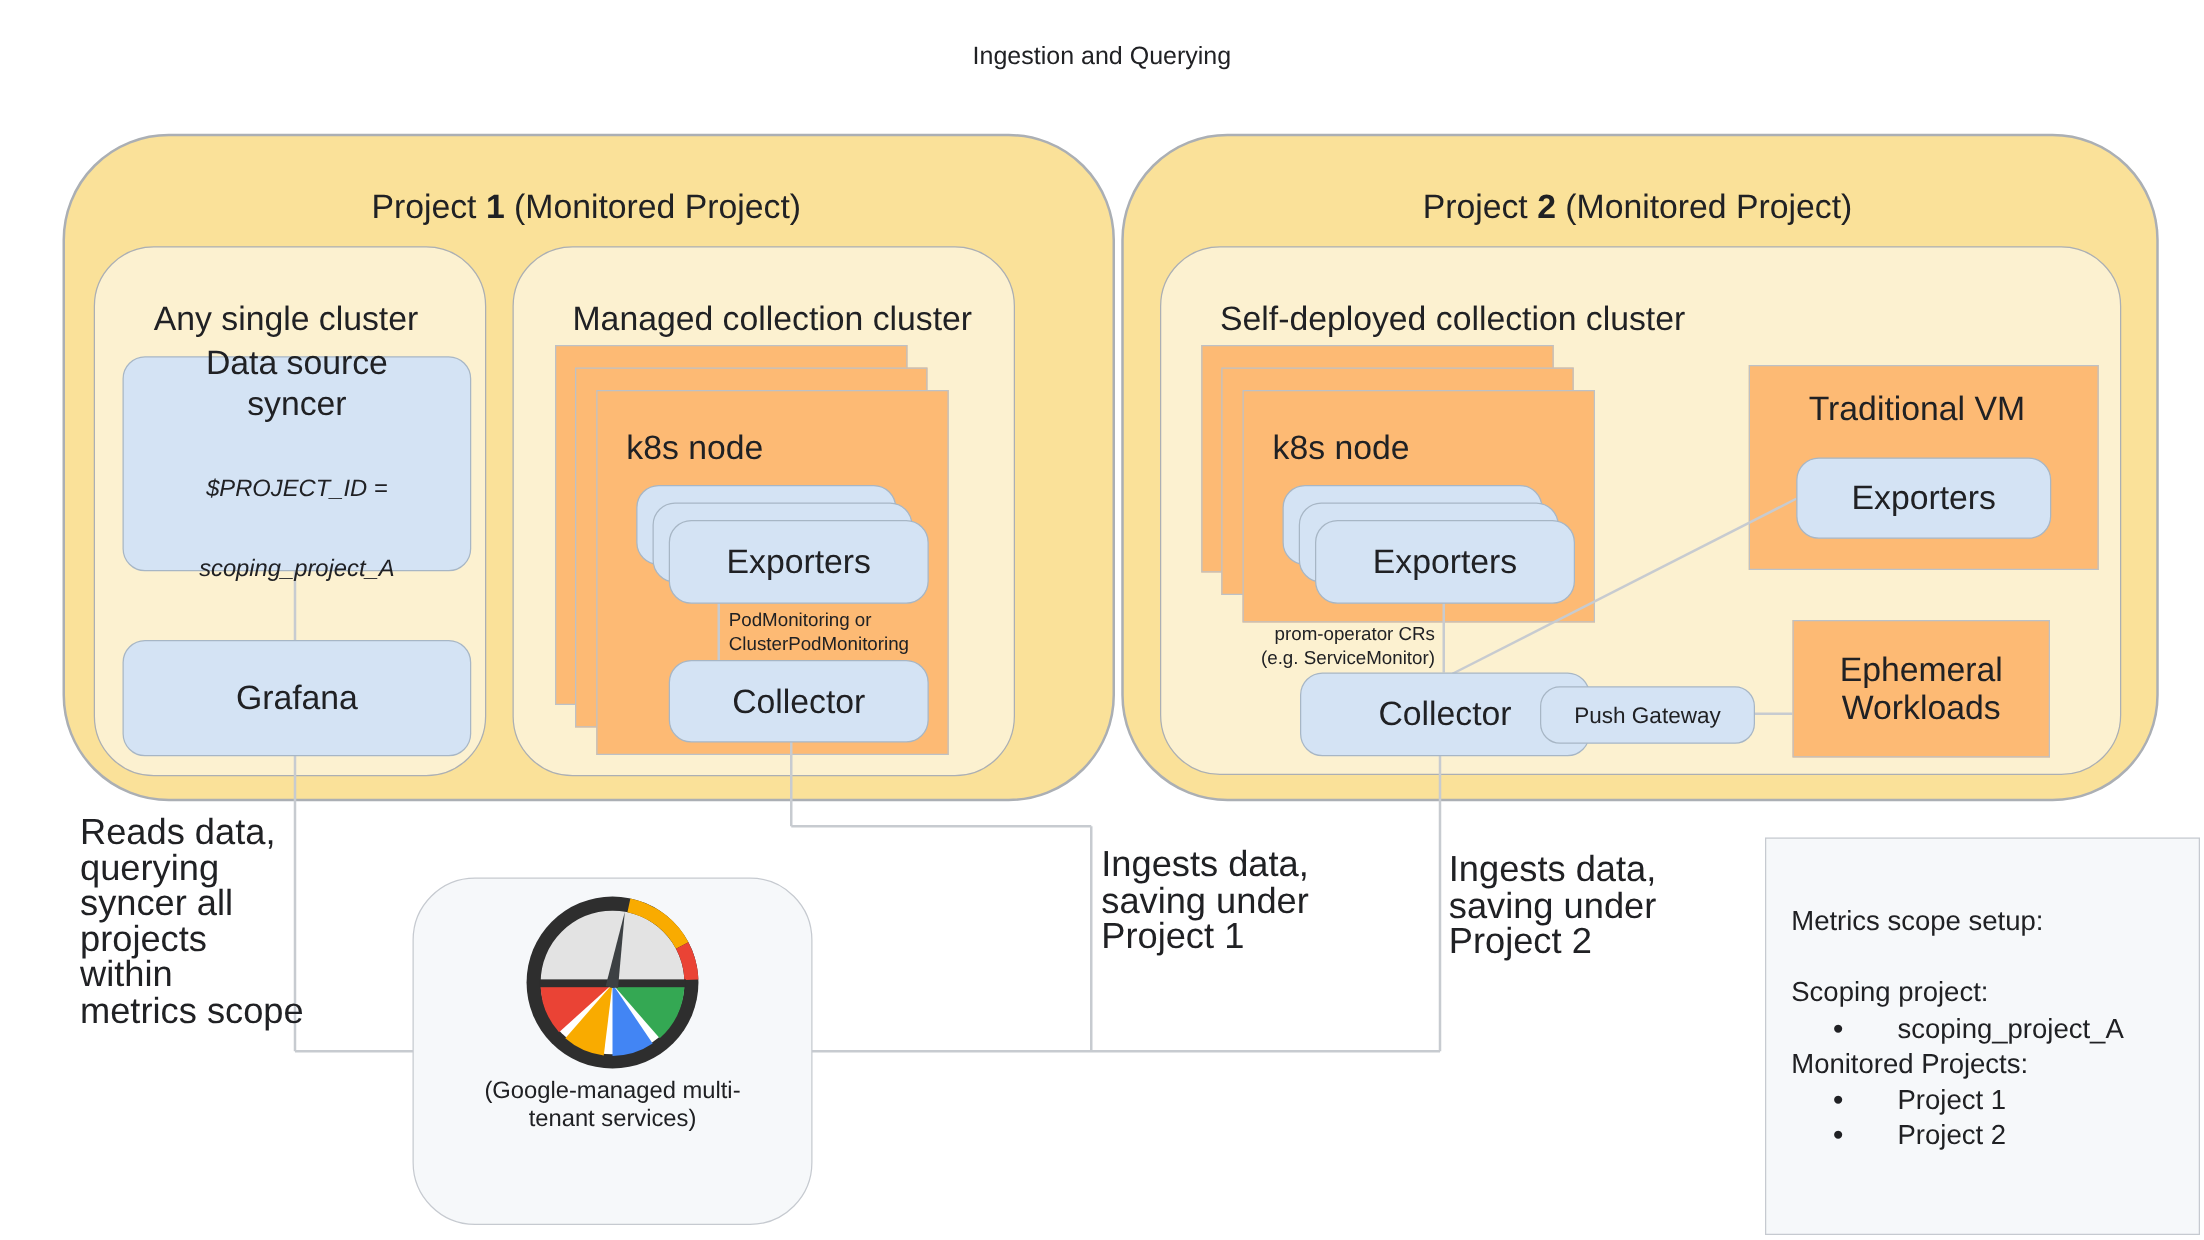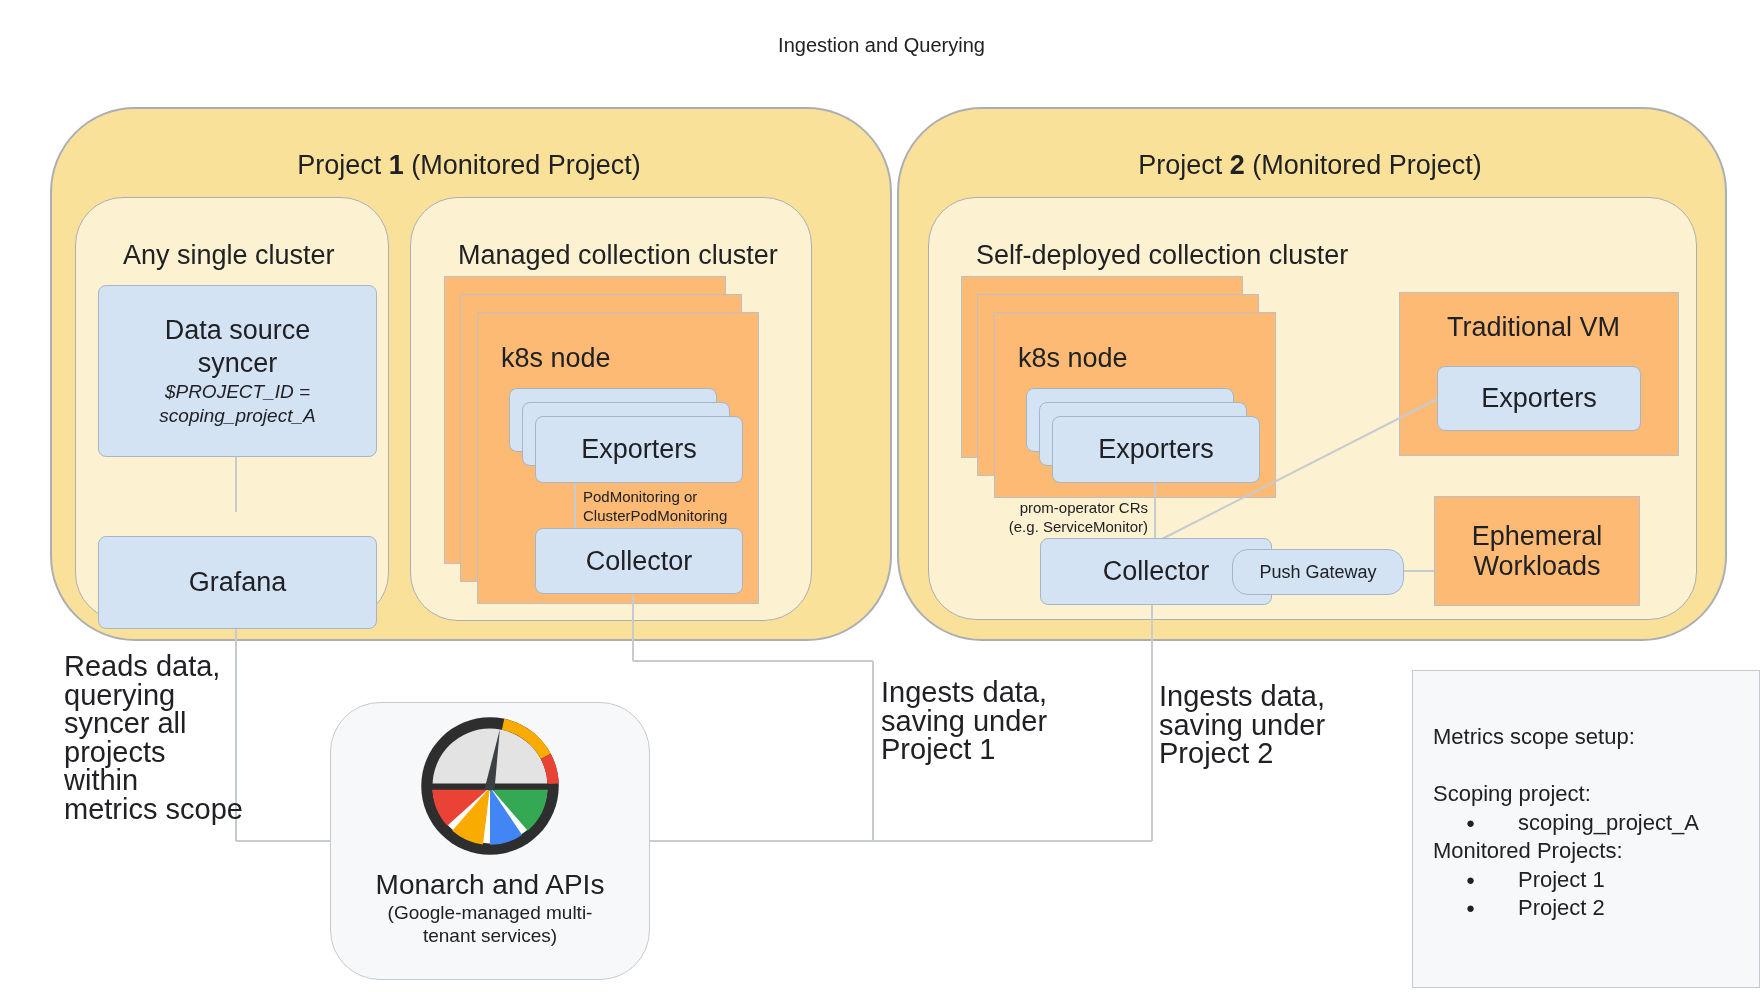--- a/index.html
+++ b/index.html
@@ -6,41 +6,41 @@
   body{
     width:1763px;height:992px;position:relative;overflow:hidden;
     font-family:"Liberation Sans","DejaVu Sans",sans-serif;color:#202124;
   }
   .abs{position:absolute;}
   .title{font-size:20px;text-align:center;z-index:6;}
   .outer-box{background:#FAE199;border:2px solid #ABAFB4;border-radius:85px;z-index:1;}
   .cream-box{background:#FCF1D0;border:1.6px solid #ABAFB4;border-radius:48px;z-index:2;}
   .card{background:#fdba74;border:1.6px solid #BDC1C6;z-index:3;}
   .blue-box{
-    background:#D4E3F4;border:1.6px solid #A7B6C5;border-radius:8px;z-index:6;
+    background:#D4E3F4;border:1.6px solid #A7B6C5;border-radius:18px;z-index:6;
     display:flex;align-items:center;justify-content:center;font-size:27px;text-align:center;
   }
   .hdr{font-size:27px;text-align:center;z-index:6;}
   .hdr b{font-weight:bold;}
   .ctitle{font-size:27px;text-align:left;z-index:6;padding-left:48px;}
   .klabel{font-size:27px;z-index:6;}
   .small-note{font-size:15px;line-height:19px;z-index:6;}
   .annot{font-size:29px;line-height:28.5px;z-index:6;}
   .connectors{position:absolute;left:0;top:0;z-index:5;}
   .connectors line{stroke:#C7CBD0;stroke-width:2;fill:none;}
   .panel{background:#F6F8FA;border:1.6px solid #C6CAD0;z-index:6;}
   .monarch{border-radius:50px;display:flex;flex-direction:column;align-items:center;z-index:6;}
   .monarch-title{font-size:28px;text-align:center;margin-top:8px;}
   .monarch-sub{font-size:19px;line-height:23px;text-align:center;width:215px;}
   .metrics{font-size:22px;line-height:28.5px;}
   .metrics .blank{height:28.5px;}
   .bullet-row{position:relative;padding-left:85px;}
   .bullet-glyph{position:absolute;left:33px;top:0;font-size:15px;}
   .syncer-label{font-size:27px;line-height:33px;width:200px;text-align:center;}
-  .syncer-sub{font-style:italic;font-size:19px;line-height:24px;text-align:center;}
+  .syncer-sub{font-style:italic;font-size:19px;line-height:24px;text-align:center;margin-top:40px;}
   .ephemeral{font-size:27px;line-height:30px;width:160px;text-align:center;}
 </style>
 </head>
 <body>
 
 <div class="abs title" style="left:0;top:34px;width:1763px;">Ingestion and Querying</div>
 
 <svg class="connectors" width="1763" height="992">
   <line x1="236" y1="455" x2="236" y2="512"></line>
   <line x1="236" y1="603" x2="236" y2="841"></line>
@@ -62,21 +62,21 @@
 
 <div class="abs cream-box" style="left:75px;top:197px;width:312px;height:422px;"></div>
 <div class="abs ctitle" style="left:75px;top:240px;width:312px;">Any single cluster</div>
 
 <div class="abs blue-box" style="left:98px;top:285px;width:277px;height:170px;flex-direction:column;">
   <div class="syncer-label">Data source syncer</div>
   <div class="syncer-sub">$PROJECT_ID =</div>
   <div class="syncer-sub">scoping_project_A</div>
 </div>
 
-<div class="abs blue-box" style="left:98px;top:536px;width:277px;height:91px;">Grafana</div>
+<div class="abs blue-box" style="left:98px;top:512px;width:277px;height:91px;">Grafana</div>
 
 <div class="abs cream-box" style="left:410px;top:197px;width:400px;height:422px;"></div>
 <div class="abs ctitle" style="left:410px;top:240px;width:400px;">Managed collection cluster</div>
 
 <div class="abs card" style="left:444px;top:276px;width:280px;height:286px;"></div>
 <div class="abs card" style="left:460px;top:294px;width:280px;height:286px;"></div>
 <div class="abs card" style="left:477px;top:312px;width:280px;height:290px;"></div>
 <div class="abs klabel" style="left:501px;top:343px;">k8s node</div>
 
 <div class="abs blue-box" style="left:509px;top:388px;width:206px;height:62px;"></div>
@@ -131,21 +131,20 @@
     <path d="M70.5 10.6 A50.5 50.5 0 0 1 104.6 36.3" stroke="#F9AB00" stroke-width="9" fill="none"></path>
     <path d="M104.6 36.3 A50.5 50.5 0 0 1 110.5 58.2" stroke="#EA4335" stroke-width="9" fill="none"></path>
     <path d="M60 61 L14 61 A46 46 0 0 0 25.8 91.8 Z" fill="#EA4335"></path>
     <path d="M60 61 L29.8 95.7 A46 46 0 0 0 54.4 106.7 Z" fill="#F9AB00"></path>
     <path d="M60 61 L60 107 A46 46 0 0 0 85.7 99.1 Z" fill="#4285F4"></path>
     <path d="M60 61 L90.2 95.7 A46 46 0 0 0 106 62.6 Z" fill="#34A853"></path>
     <rect x="13" y="58" width="94" height="5" fill="#2e2e2e"></rect>
     <path d="M56 63 L64 63 L61.5 14 Z" fill="#3c4043" transform="rotate(8 60 60)"></path>
     <circle cx="60" cy="60" r="3.5" fill="#3c4043"></circle>
   </svg>
-  <div class="monarch-title">Monarch and APIs</div>
   <div class="monarch-sub">(Google-managed multi-tenant services)</div>
 </div>
 
 <div class="abs annot" style="left:64px;top:652px;width:180px;">
   <div>Reads data,</div>
   <div>querying</div>
   <div>syncer all</div>
   <div>projects within</div>
   <div>metrics scope</div>
 </div>

